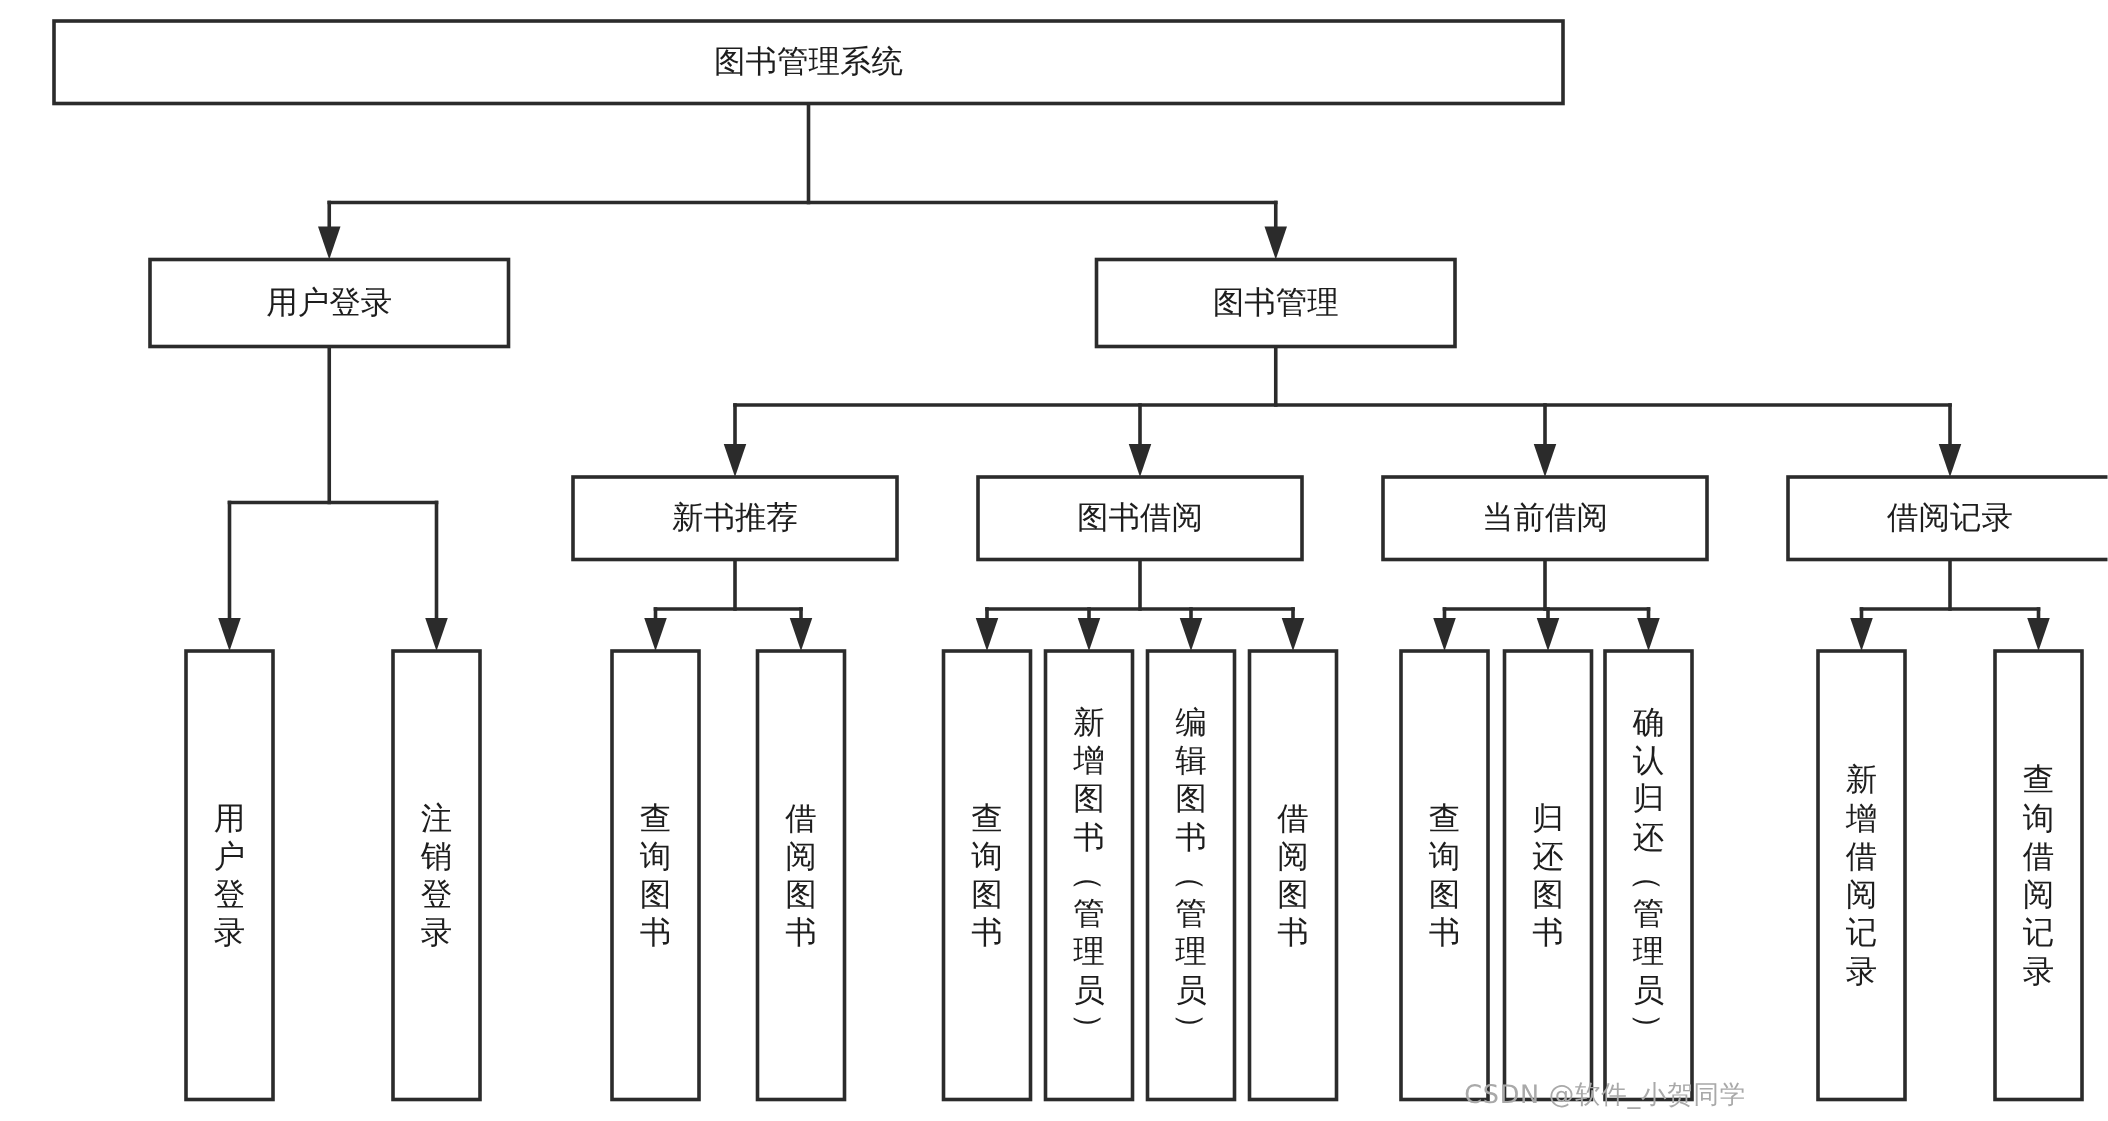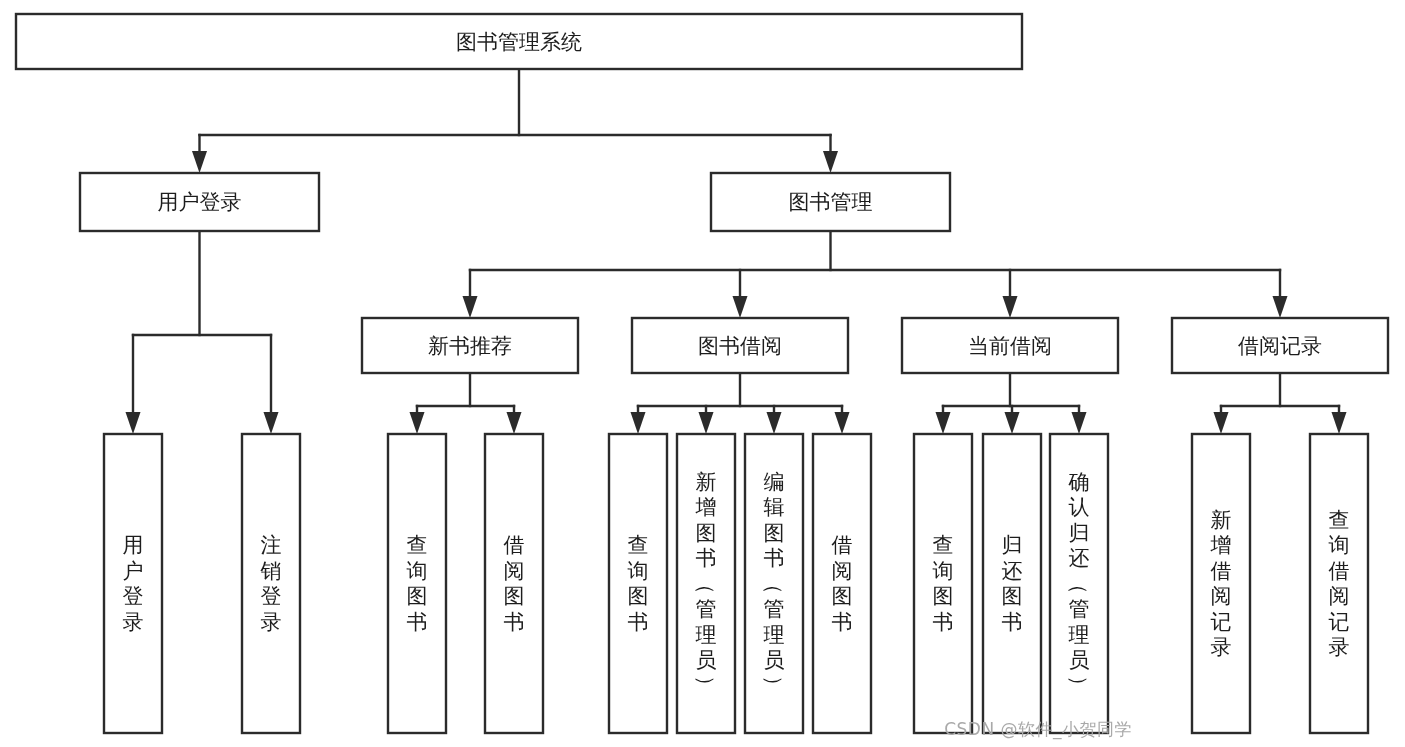--- a/index.html
+++ b/index.html
@@ -11,20 +11,21 @@
     width: 1405px;
     height: 747px;
     font-family: "DejaVu Sans", "Liberation Sans", sans-serif;
     overflow: hidden;
   }
   #diagram-root {
     position: relative;
     width: 1156px;
     height: 747px;
     background: #ffffff;
+    margin-left: 20px;
   }
   svg#tree-svg {
     position: absolute;
     left: 0;
     top: 0;
     width: 1405px;
     height: 747px;
     display: block;
   }
   .node-box {
@@ -50,21 +51,21 @@
     dominant-baseline: middle;
   }
   .node-label-v {
     font-family: "DejaVu Sans", "Liberation Sans", sans-serif;
     font-size: 21px;
     fill: #1d1d1d;
     text-anchor: middle;
   }
   .watermark {
     position: absolute;
-    right: 24px;
+    right: 12px;
     bottom: 6px;
     font-family: "DejaVu Sans", "Liberation Sans", sans-serif;
     font-size: 17px;
     color: #a9a9a9;
     letter-spacing: 0.5px;
     white-space: nowrap;
     user-select: none;
   }
 </style>
 </head>

